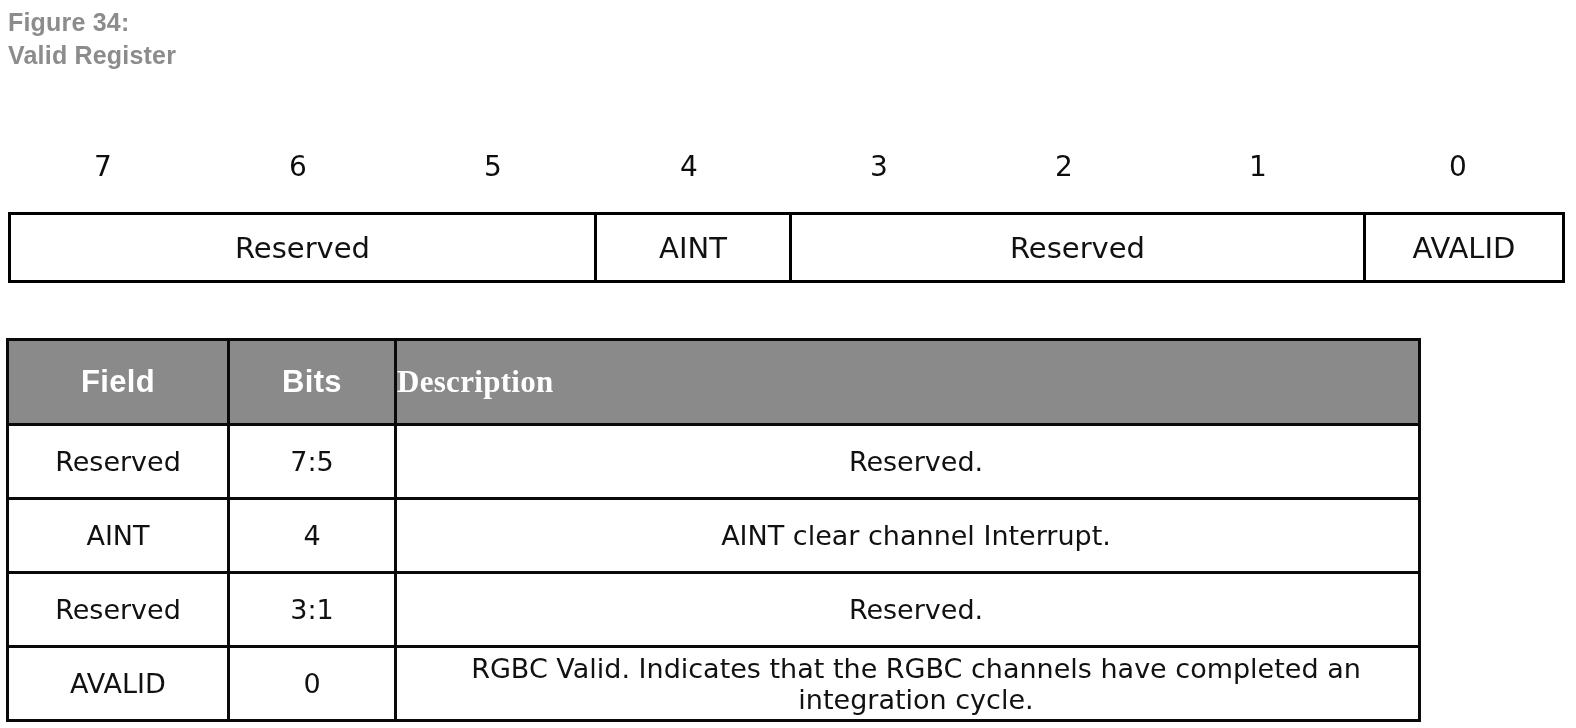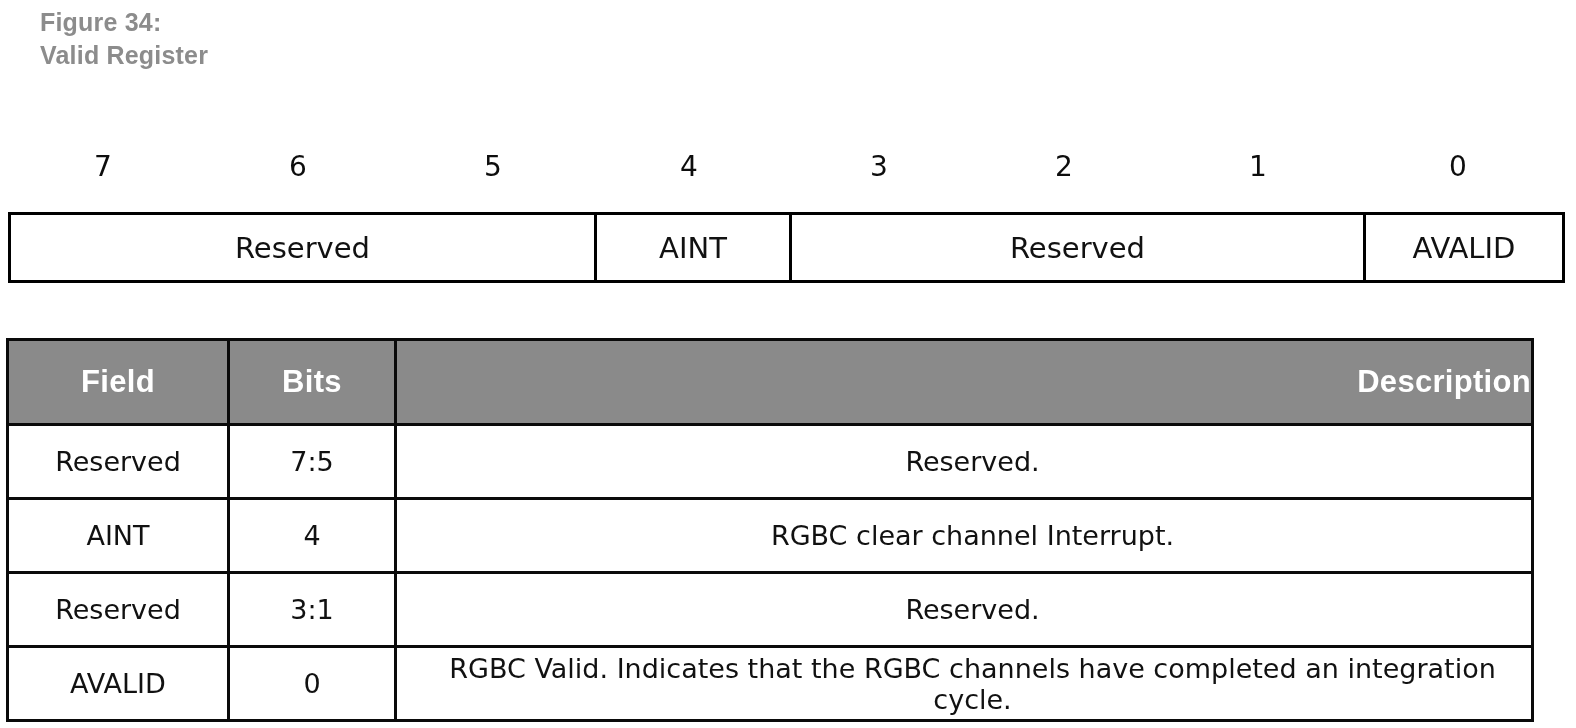--- a/index.html
+++ b/index.html
@@ -19,21 +19,20 @@
   
   .figure-caption {
     position: absolute;
     left: 8px;
     top: 6px;
     color: #8c8c8c;
     font-weight: bold;
     font-size: 25px;
     line-height: 33px;
     letter-spacing: 0.2px;
-    margin-left: 32px;
   }
   .figure-caption div { white-space: nowrap; }
 
   
   .bit-ruler {
     position: absolute;
     left: 8px;
     top: 150px;
     width: 1557px;
     height: 44px;
@@ -72,21 +71,21 @@
     font-family: "DejaVu Sans", sans-serif;
     background: #ffffff;
   }
   .reg-cell:last-child { border-right: none; }
 
   
   .desc-table {
     position: absolute;
     left: 6px;
     top: 338px;
-    width: 1528px;
+    width: 1415px;
     border-collapse: collapse;
     table-layout: fixed;
   }
   .desc-table th,
   .desc-table td {
     border: 3px solid #0a0a0a;
     padding: 0;
     font-weight: normal;
   }
   .desc-table thead th {
@@ -134,33 +133,33 @@
   <div class="reg-cell" style="flex:0 0 195px;">AINT</div>
   <div class="reg-cell" style="flex:0 0 574px;">Reserved</div>
   <div class="reg-cell" style="flex:1 1 auto;">AVALID</div>
 </div>
 
 <table class="desc-table">
   <thead>
     <tr>
       <th class="col-field">Field</th>
       <th class="col-bits">Bits</th>
-      <th class="col-desc" style="text-align:right;padding-left:0 !important;">Description</th>
+      <th class="col-desc" style="text-align:left;padding-left:0 !important;font-family:Liberation Serif, serif;">Description</th>
     </tr>
   </thead>
   <tbody>
     <tr>
       <td class="col-field">Reserved</td>
       <td class="col-bits">7:5</td>
       <td class="col-desc">Reserved.</td>
     </tr>
     <tr>
       <td class="col-field">AINT</td>
       <td class="col-bits">4</td>
-      <td class="col-desc">RGBC clear channel Interrupt.</td>
+      <td class="col-desc">AINT clear channel Interrupt.</td>
     </tr>
     <tr>
       <td class="col-field">Reserved</td>
       <td class="col-bits">3:1</td>
       <td class="col-desc">Reserved.</td>
     </tr>
     <tr>
       <td class="col-field">AVALID</td>
       <td class="col-bits">0</td>
       <td class="col-desc">RGBC Valid. Indicates that the RGBC channels have completed an integration cycle.</td>

